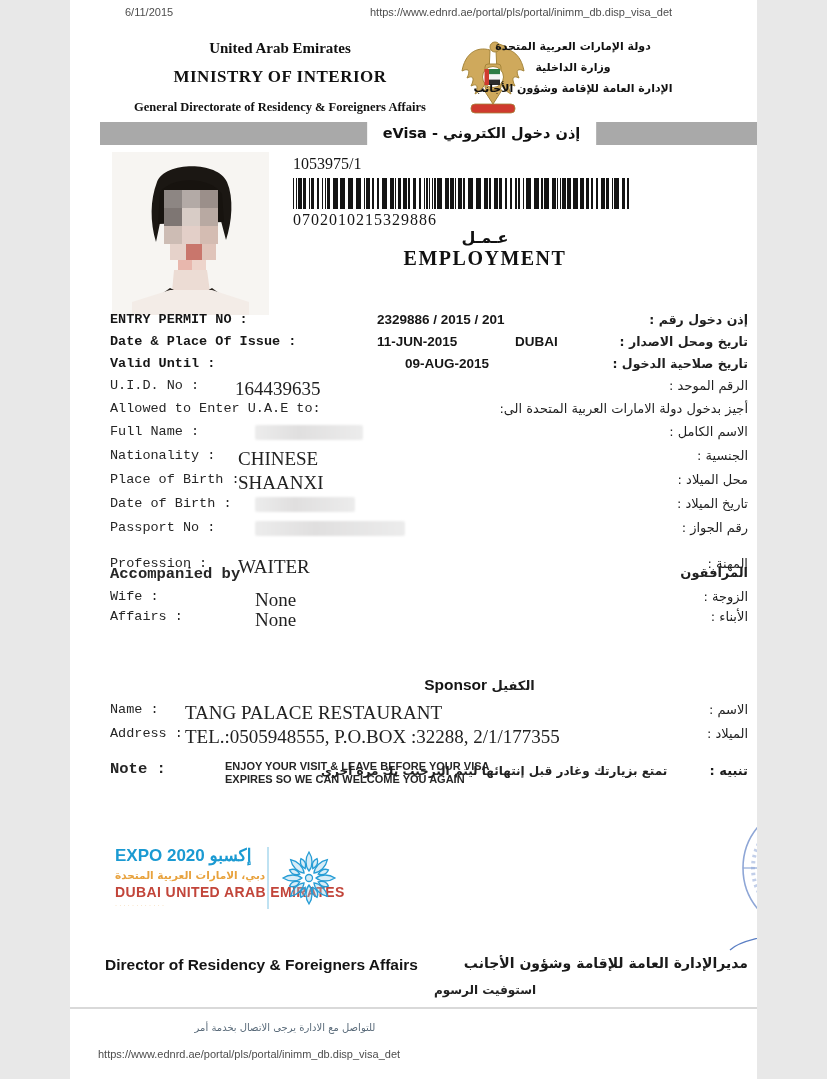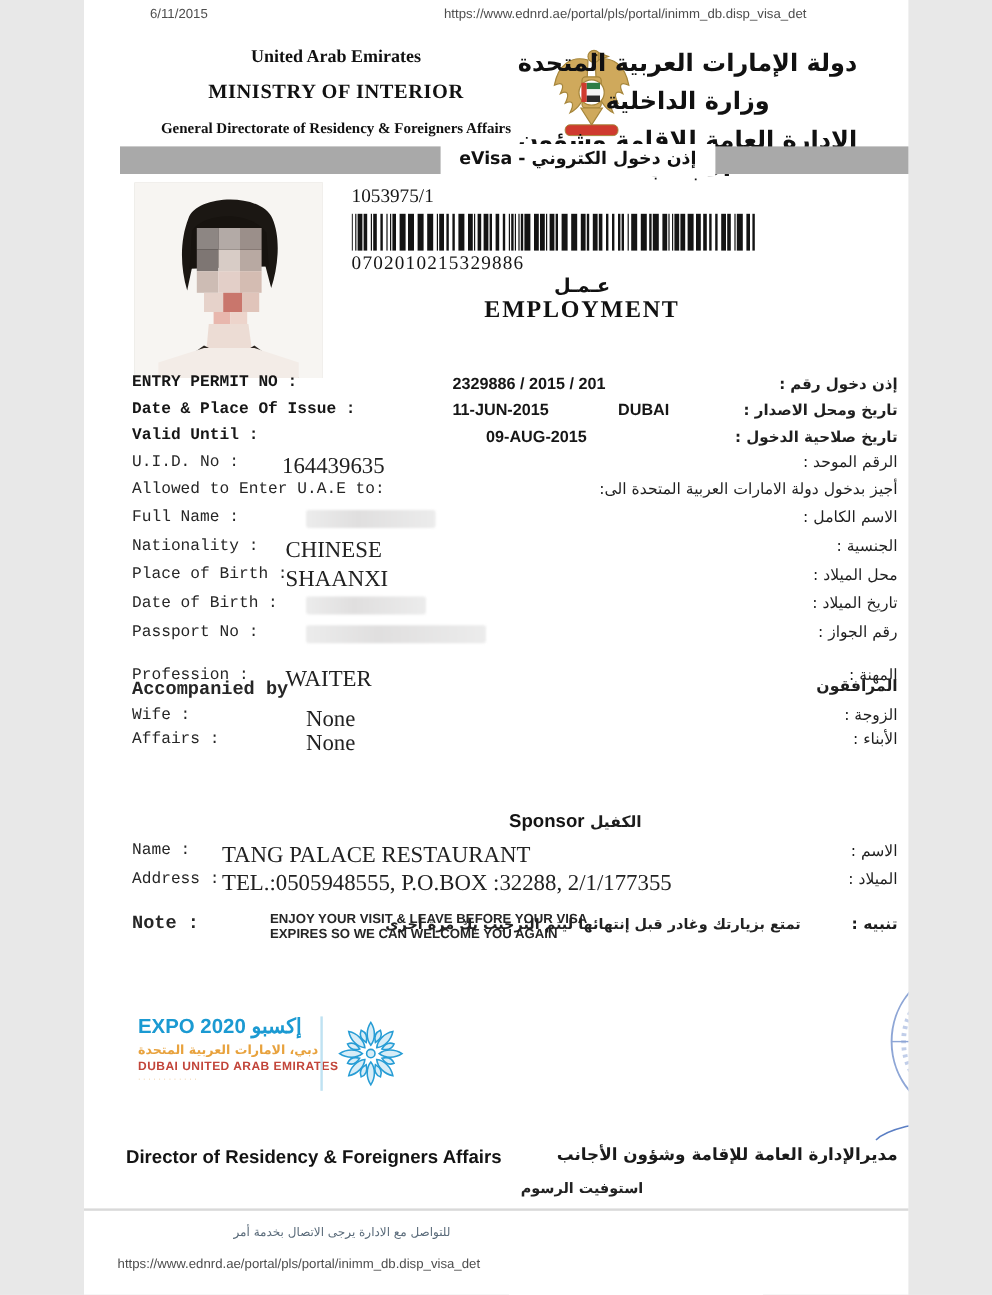--- a/index.html
+++ b/index.html
@@ -12,21 +12,21 @@
 
   
   .print-meta{font-size:11px;color:#4d4d4d;}
 
   
   .hdr-en{left:30px;top:40px;width:360px;text-align:center;font-family:"Liberation Serif",serif;color:#111;}
   .hdr-en .l1{font-size:15px;font-weight:bold;}
   .hdr-en .l2{font-size:17px;font-weight:bold;margin-top:10px;letter-spacing:.5px;}
   .hdr-en .l3{font-size:12.5px;font-weight:bold;margin-top:13px;}
   .hdr-ar{right:9px;top:40px;width:350px;text-align:center;color:#111;}
-  .hdr-ar div{font-size:20px;font-weight:bold;margin-bottom:8px;}
+  .hdr-ar div{font-size:11px;font-weight:bold;margin-bottom:8px;}
 
   
   .band{left:30px;top:122px;width:763px;height:23px;background:#a9a9a9;}
   .band-center{position:absolute;left:50%;top:-2px;transform:translateX(-50%);background:#fff;
                padding:0 16px;height:27px;line-height:26px;font-size:14.5px;font-weight:bold;color:#111;white-space:nowrap;}
 
   
   .photo{left:42px;top:152px;width:157px;height:163px;background:#f7f6f3;box-shadow:0 0 0 1px #e2e0dc inset;}
 
   
@@ -55,21 +55,21 @@
   
   .note-en{position:absolute;left:115px;top:0;font-size:11px;font-weight:bold;color:#262626;line-height:13px;}
   .note-ar-wrap{position:absolute;right:0;top:2px;direction:rtl;}
   .note-ar-wrap .nlab{font-weight:bold;font-size:13px;margin-left:38px;}
   .note-ar-wrap .ntxt{font-size:12px;font-weight:bold;color:#222;}
 
   
   .expo{left:45px;top:845px;width:280px;height:75px;}
   .expo .e1{font-size:17px;font-weight:bold;color:#1b9ad2;}
   .expo .e2{font-size:10.5px;font-weight:bold;color:#e8a23d;margin-top:3px;}
-  .expo .e3{font-size:10px;font-weight:bold;color:#c2453a;margin-top:3px;letter-spacing:.4px;}
+  .expo .e3{font-size:14px;font-weight:bold;color:#c2453a;margin-top:3px;letter-spacing:.4px;}
   .expo .e4{font-size:6px;color:#e8b06a;margin-top:2px;letter-spacing:.3px;}
   .expo-sep{position:absolute;left:152px;top:2px;width:2px;height:62px;background:#bfe2f2;}
   .expo-rosette{position:absolute;left:163px;top:0;}
 
   
   .director-en{left:35px;top:956px;font-size:15.5px;font-weight:bold;color:#141414;}
   .director-ar{right:9px;top:955px;font-size:14px;font-weight:bold;color:#1a1a1a;}
   .fees-ar{left:300px;top:983px;width:230px;text-align:center;font-size:12px;font-weight:bold;color:#222;}
   .rule{left:0;top:1007px;width:827px;height:2px;background:#d9d9d9;}
   .contact-ar{left:60px;top:1022px;width:310px;text-align:center;font-size:10px;color:#5a6b7a;}

